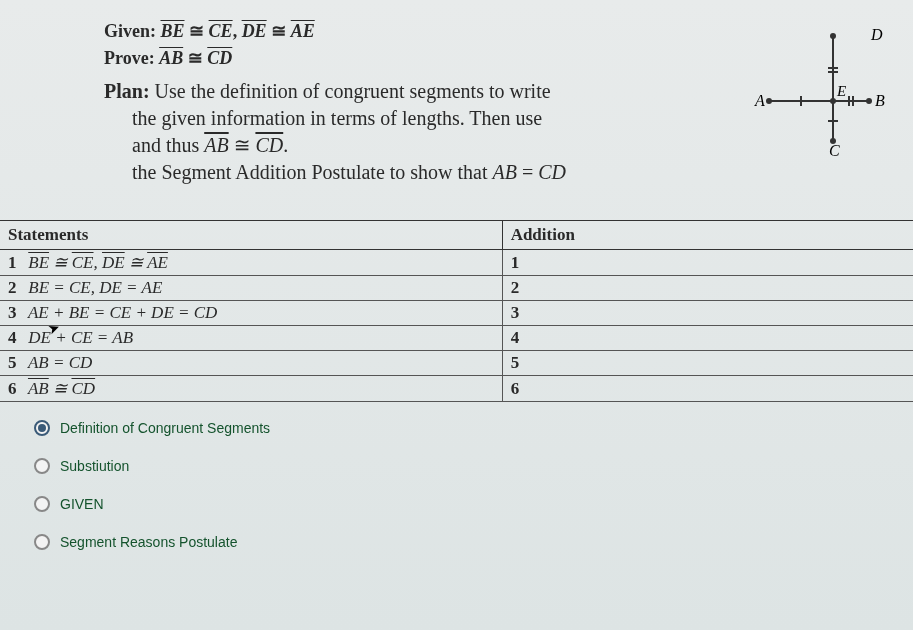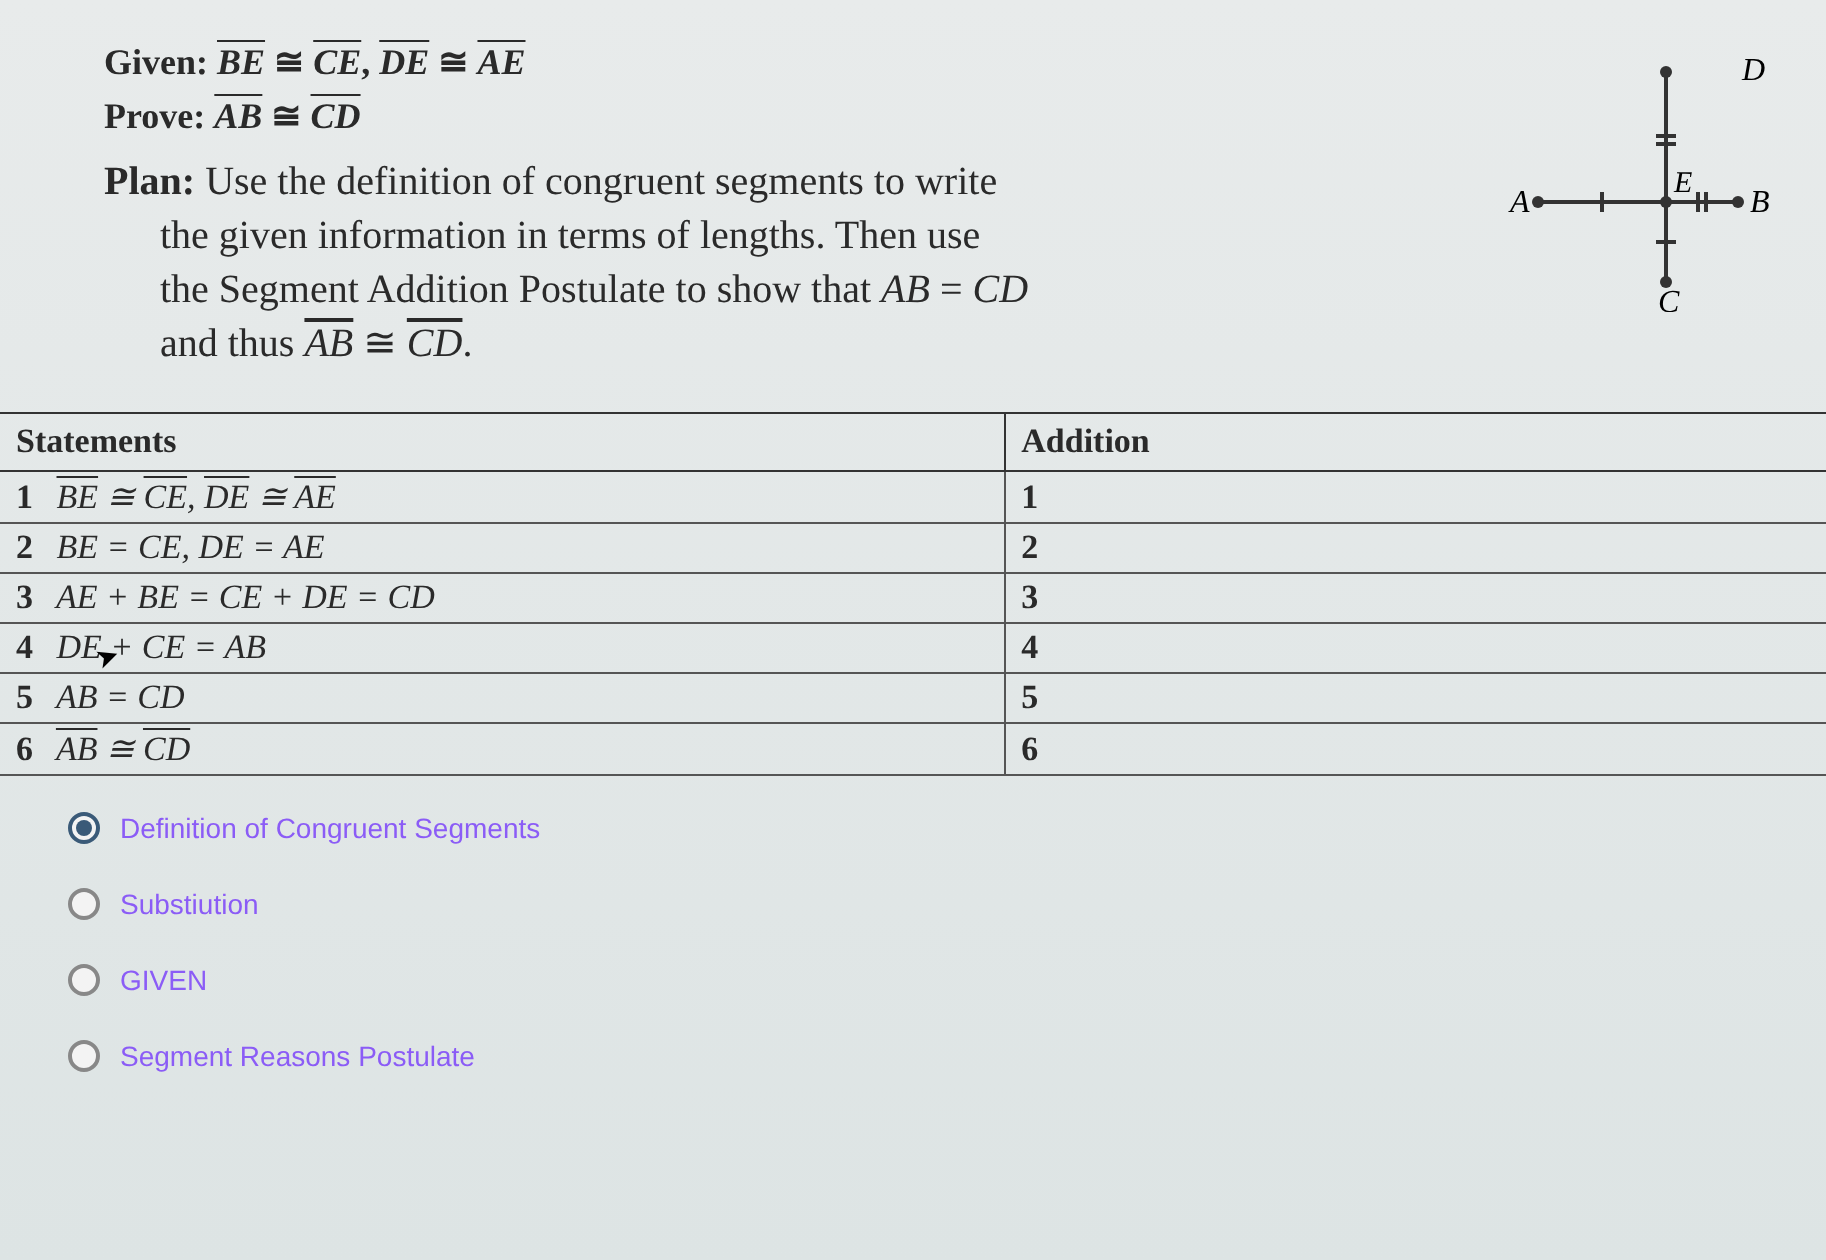--- a/index.html
+++ b/index.html
@@ -9,23 +9,23 @@
       background: linear-gradient(to bottom, #e8ebeb 0%, #dde4e4 100%);
       font-family: Georgia, 'Times New Roman', serif;
       color: #2a2a2a;
       overflow: hidden;
       position: relative;
     }
     .content {
       padding: 18px 0 0 0;
     }
     .header-block {
-      padding-left: 52px;
+      padding-left: 104px;
       padding-right: 190px;
-      margin-bottom: 20px;
+      margin-bottom: 34px;
     }
     .given-line, .prove-line {
       font-size: 18px;
       font-weight: bold;
       line-height: 1.5;
     }
     .plan-block {
       margin-top: 6px;
       font-size: 20px;
       line-height: 1.35;
@@ -64,21 +64,21 @@
     }
     .proof-table td.num, .proof-table .rownum { font-style: normal; font-weight:bold; display:inline-block; width:16px; }
     .col-stmt { width: 55%; border-right: 1px solid #555; }
     .col-reason { width: 45%; }
     .proof-table th.col-stmt { border-right: 1px solid #333; }
 
     .options {
       padding: 18px 0 0 34px;
       font-family: -apple-system, 'Segoe UI', Arial, sans-serif;
       font-size: 14px;
-      color: #8b5cf6;
+      color: #14532d;
       text-align: center;
     }
     .option-row {
       display: flex;
       align-items: center;
       gap: 10px;
       margin-bottom: 22px;
       cursor: pointer;
     }
     .radio {
@@ -112,22 +112,22 @@
       <span><span class="overline">BE</span> <span class="cong">≅</span> <span class="overline">CE</span>, <span class="overline">DE</span> <span class="cong">≅</span> <span class="overline">AE</span></span>
     </div>
     <div class="prove-line">
       <span>Prove:</span>
       <span><span class="overline">AB</span> <span class="cong">≅</span> <span class="overline">CD</span></span>
     </div>
     <div class="plan-block">
       <span class="plan-label">Plan:</span>
       <span class="plan-text">Use the definition of congruent segments to write</span>
       <span class="plan-indent plan-text">the given information in terms of lengths. Then use</span>
+      <span class="plan-indent plan-text">and thus <span class="overline">AB</span> <span class="cong">≅</span> <span class="overline">CD</span>.</span>
       <span class="plan-indent plan-text">the Segment Addition Postulate to show that <span class="it">AB</span> = <span class="it">CD</span></span>
-      <span class="plan-indent plan-text">and thus <span class="overline">AB</span> <span class="cong">≅</span> <span class="overline">CD</span>.</span>
     </div>
   </div>
 
   <svg class="diagram" viewBox="0 0 140 130">
     <line x1="20" y1="75" x2="120" y2="75" stroke="#333" stroke-width="2"></line>
     <line x1="84" y1="10" x2="84" y2="115" stroke="#333" stroke-width="2"></line>
 
     <line x1="52" y1="70" x2="52" y2="80" stroke="#333" stroke-width="2"></line>
     <line x1="100" y1="70" x2="100" y2="80" stroke="#333" stroke-width="2"></line>
     <line x1="104" y1="70" x2="104" y2="80" stroke="#333" stroke-width="2"></line>

